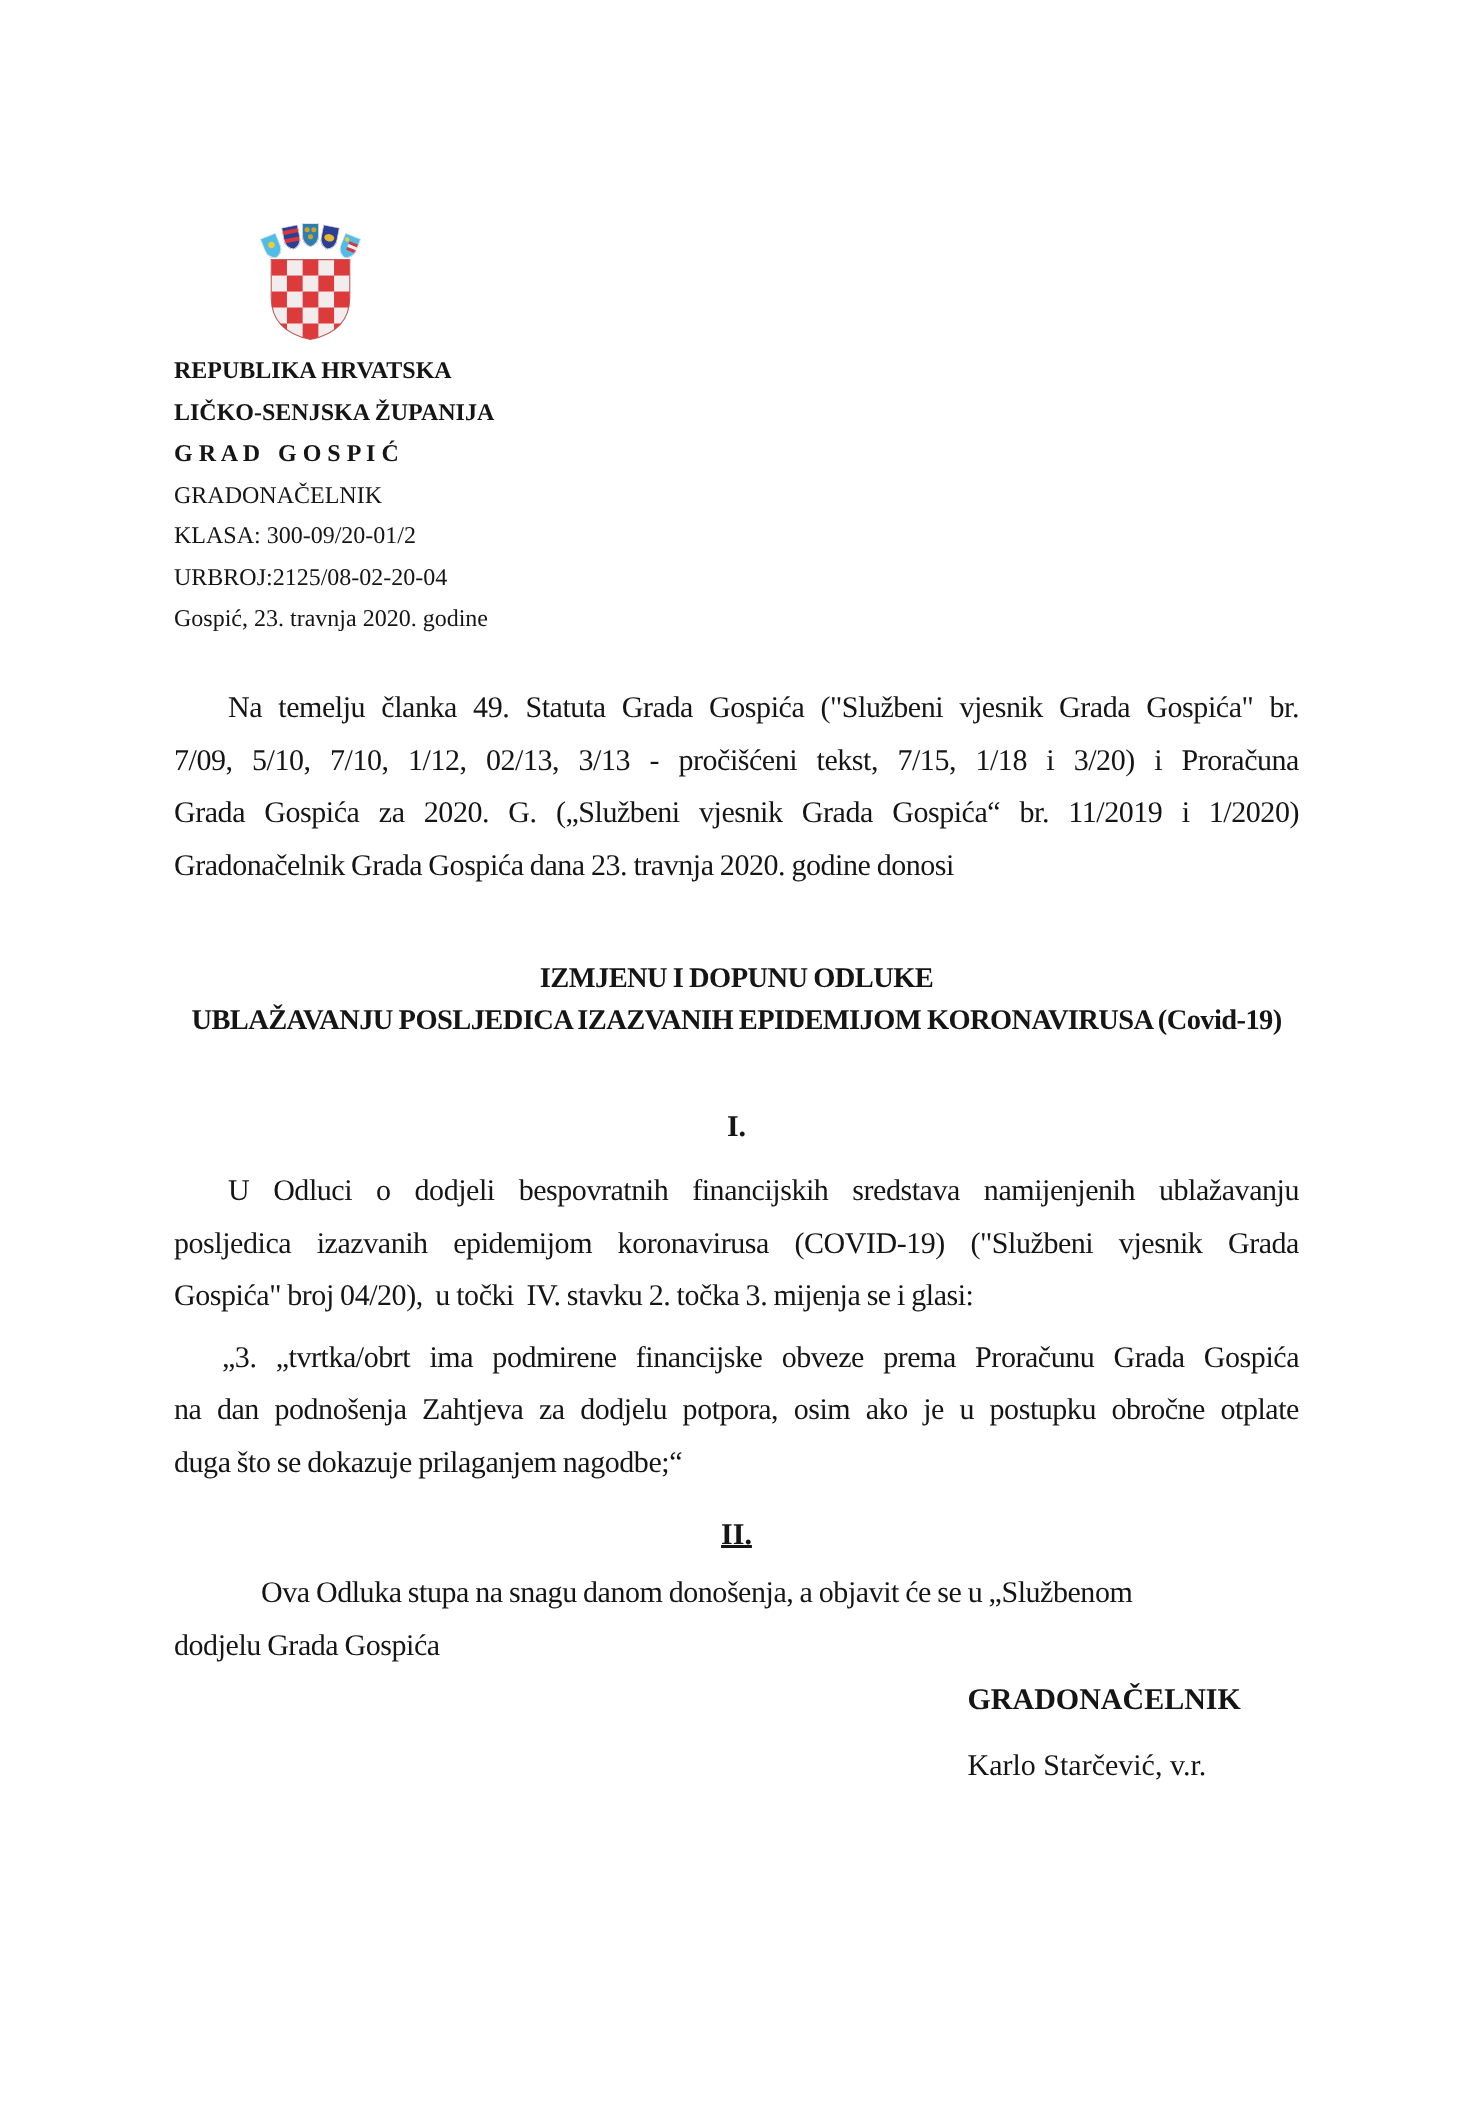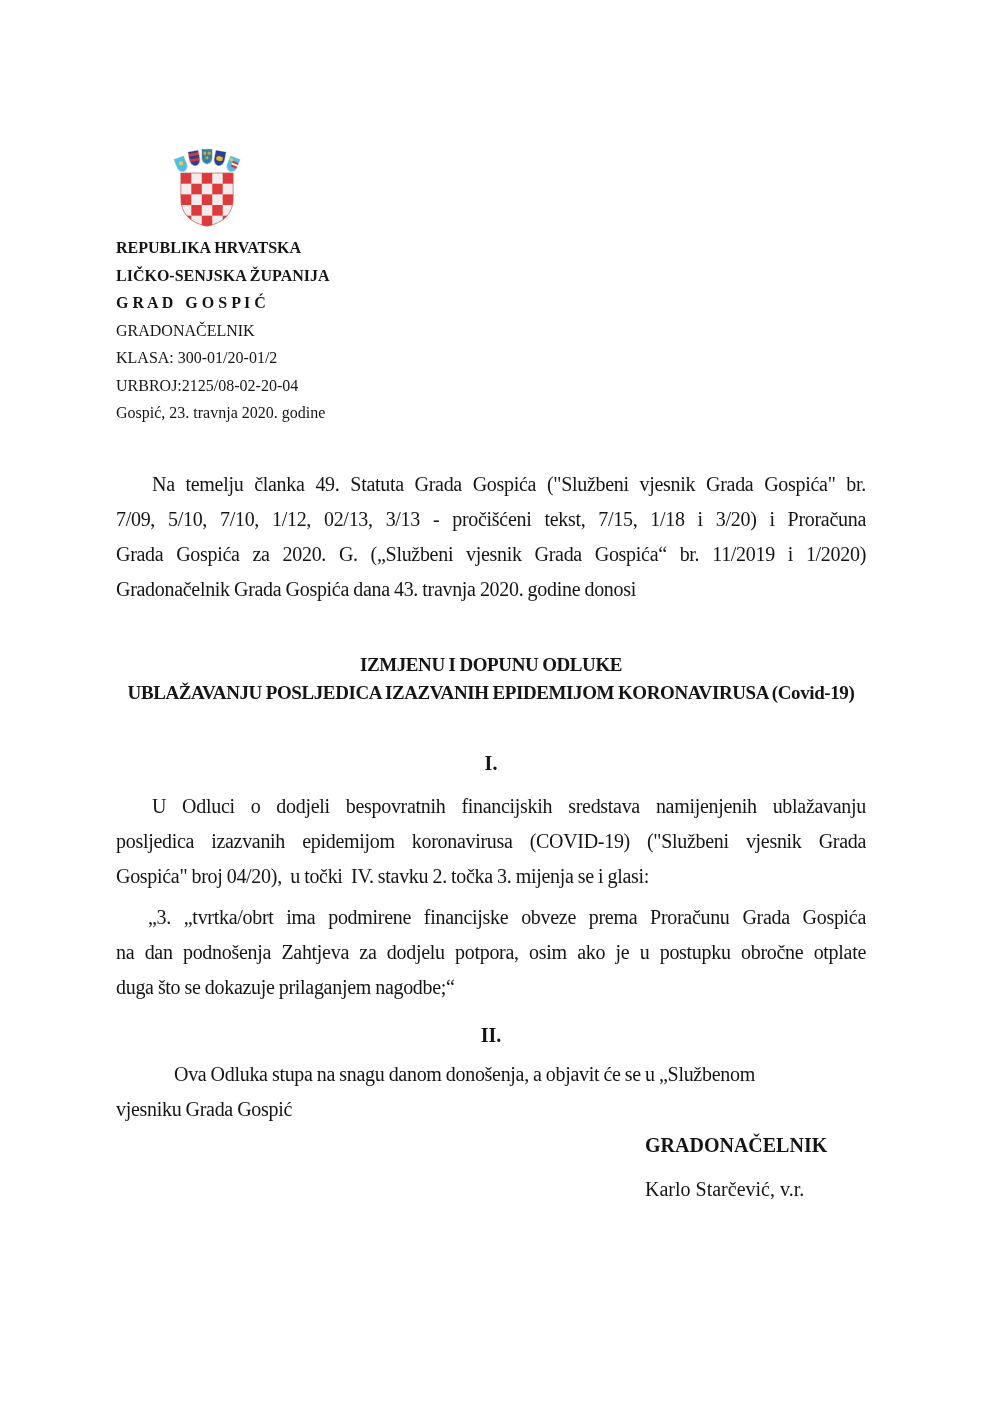--- a/index.html
+++ b/index.html
@@ -22,26 +22,26 @@
   .org .bold { font-weight: bold; }
   .org .spaced { white-space: pre; }
   
   .para { font-size: 20px; line-height: 35px; letter-spacing: -0.3px; word-spacing: -0.5px; }
   .para .line { text-align: justify; text-align-last: justify; white-space: pre-wrap; }
   .para .line.last { text-align: left; text-align-last: left; }
   .para[data-justify="false"] .line { text-align: left; text-align-last: left; }
   .indent-sm .line:first-child { text-indent: 36px; }
   .indent-md .line:first-child { text-indent: 32px; }
   .indent-lg .line:first-child { text-indent: 58px; }
-  .intro { margin-top: 40px; }
+  .intro { margin-top: 28px; }
   .doc-title { margin-top: 44px; font-weight: bold; font-size: 19px; line-height: 28px; letter-spacing: -0.4px; }
   .doc-title .line, .doc-title .line.last { text-align: left; text-align-last: center; white-space: pre; }
   .sec-heading { font-weight: bold; font-size: 20px; text-align: center; line-height: 28px; }
   .sec-heading.one { margin-top: 42px; }
-  .sec-heading.two { margin-top: 16px; }
+  .sec-heading.two { margin-top: 16px; text-decoration: underline; }
   .p-main { margin-top: 12px; }
   .quote { margin-top: 6px; }
   .p-final { margin-top: 8px; }
   
   .signature { margin-top: 4px; margin-left: 529px; font-size: 20px; }
   .sig-role { font-weight: bold; line-height: 28px; }
   .sig-name { margin-top: 16px; line-height: 28px; }
 </style>
 </head>
 <body>
@@ -109,31 +109,31 @@
             <rect x="51.8" y="75.6" width="11.2" height="11.4"></rect>
         </g>
       </svg>
     </div>
 
     <div class="org">
       <div class="bold">REPUBLIKA HRVATSKA</div>
       <div class="bold">LIČKO-SENJSKA ŽUPANIJA</div>
       <div class="bold spaced">G R A D   G O S P I Ć</div>
       <div>GRADONAČELNIK</div>
-      <div>KLASA: 300-01/20-01/2</div>
+      <div>KLASA: 300-09/20-01/2</div>
       <div>URBROJ:2125/08-02-20-04</div>
       <div>Gospić, 23. travnja 2020. godine</div>
     </div>
   </div>
 
   <div class="para intro indent-sm">
       <div class="line">Na temelju članka 49. Statuta Grada Gospića ("Službeni vjesnik Grada Gospića" br.</div>
       <div class="line">7/09, 5/10, 7/10, 1/12, 02/13, 3/13 - pročišćeni tekst, 7/15, 1/18 i 3/20) i Proračuna</div>
       <div class="line">Grada Gospića za 2020. G. („Službeni vjesnik Grada Gospića“ br. 11/2019 i 1/2020)</div>
-      <div class="line last">Gradonačelnik Grada Gospića dana 43. travnja 2020. godine donosi</div>
+      <div class="line last">Gradonačelnik Grada Gospića dana 23. travnja 2020. godine donosi</div>
     </div>
 
   <div class="para doc-title">
       <div class="line">IZMJENU I DOPUNU ODLUKE</div>
       <div class="line last">UBLAŽAVANJU POSLJEDICA IZAZVANIH EPIDEMIJOM KORONAVIRUSA (Covid-19)</div>
     </div>
 
   <div class="sec-heading one">I.</div>
 
   <div class="para p-main indent-sm">
@@ -145,21 +145,21 @@
   <div class="para quote indent-md">
       <div class="line">„3. „tvrtka/obrt ima podmirene financijske obveze prema Proračunu Grada Gospića</div>
       <div class="line">na dan podnošenja Zahtjeva za dodjelu potpora, osim ako je u postupku obročne otplate</div>
       <div class="line last">duga što se dokazuje prilaganjem nagodbe;“</div>
     </div>
 
   <div class="sec-heading two">II.</div>
 
   <div class="para p-final indent-lg" data-justify="false">
       <div class="line">Ova Odluka stupa na snagu danom donošenja, a objavit će se u „Službenom</div>
-      <div class="line last">vjesniku Grada Gospić</div>
+      <div class="line last">dodjelu Grada Gospića</div>
     </div>
 
   <div class="signature">
     <div class="sig-role">GRADONAČELNIK</div>
     <div class="sig-name">Karlo Starčević, v.r.</div>
   </div>
 
 </div>
 
 </body></html>

